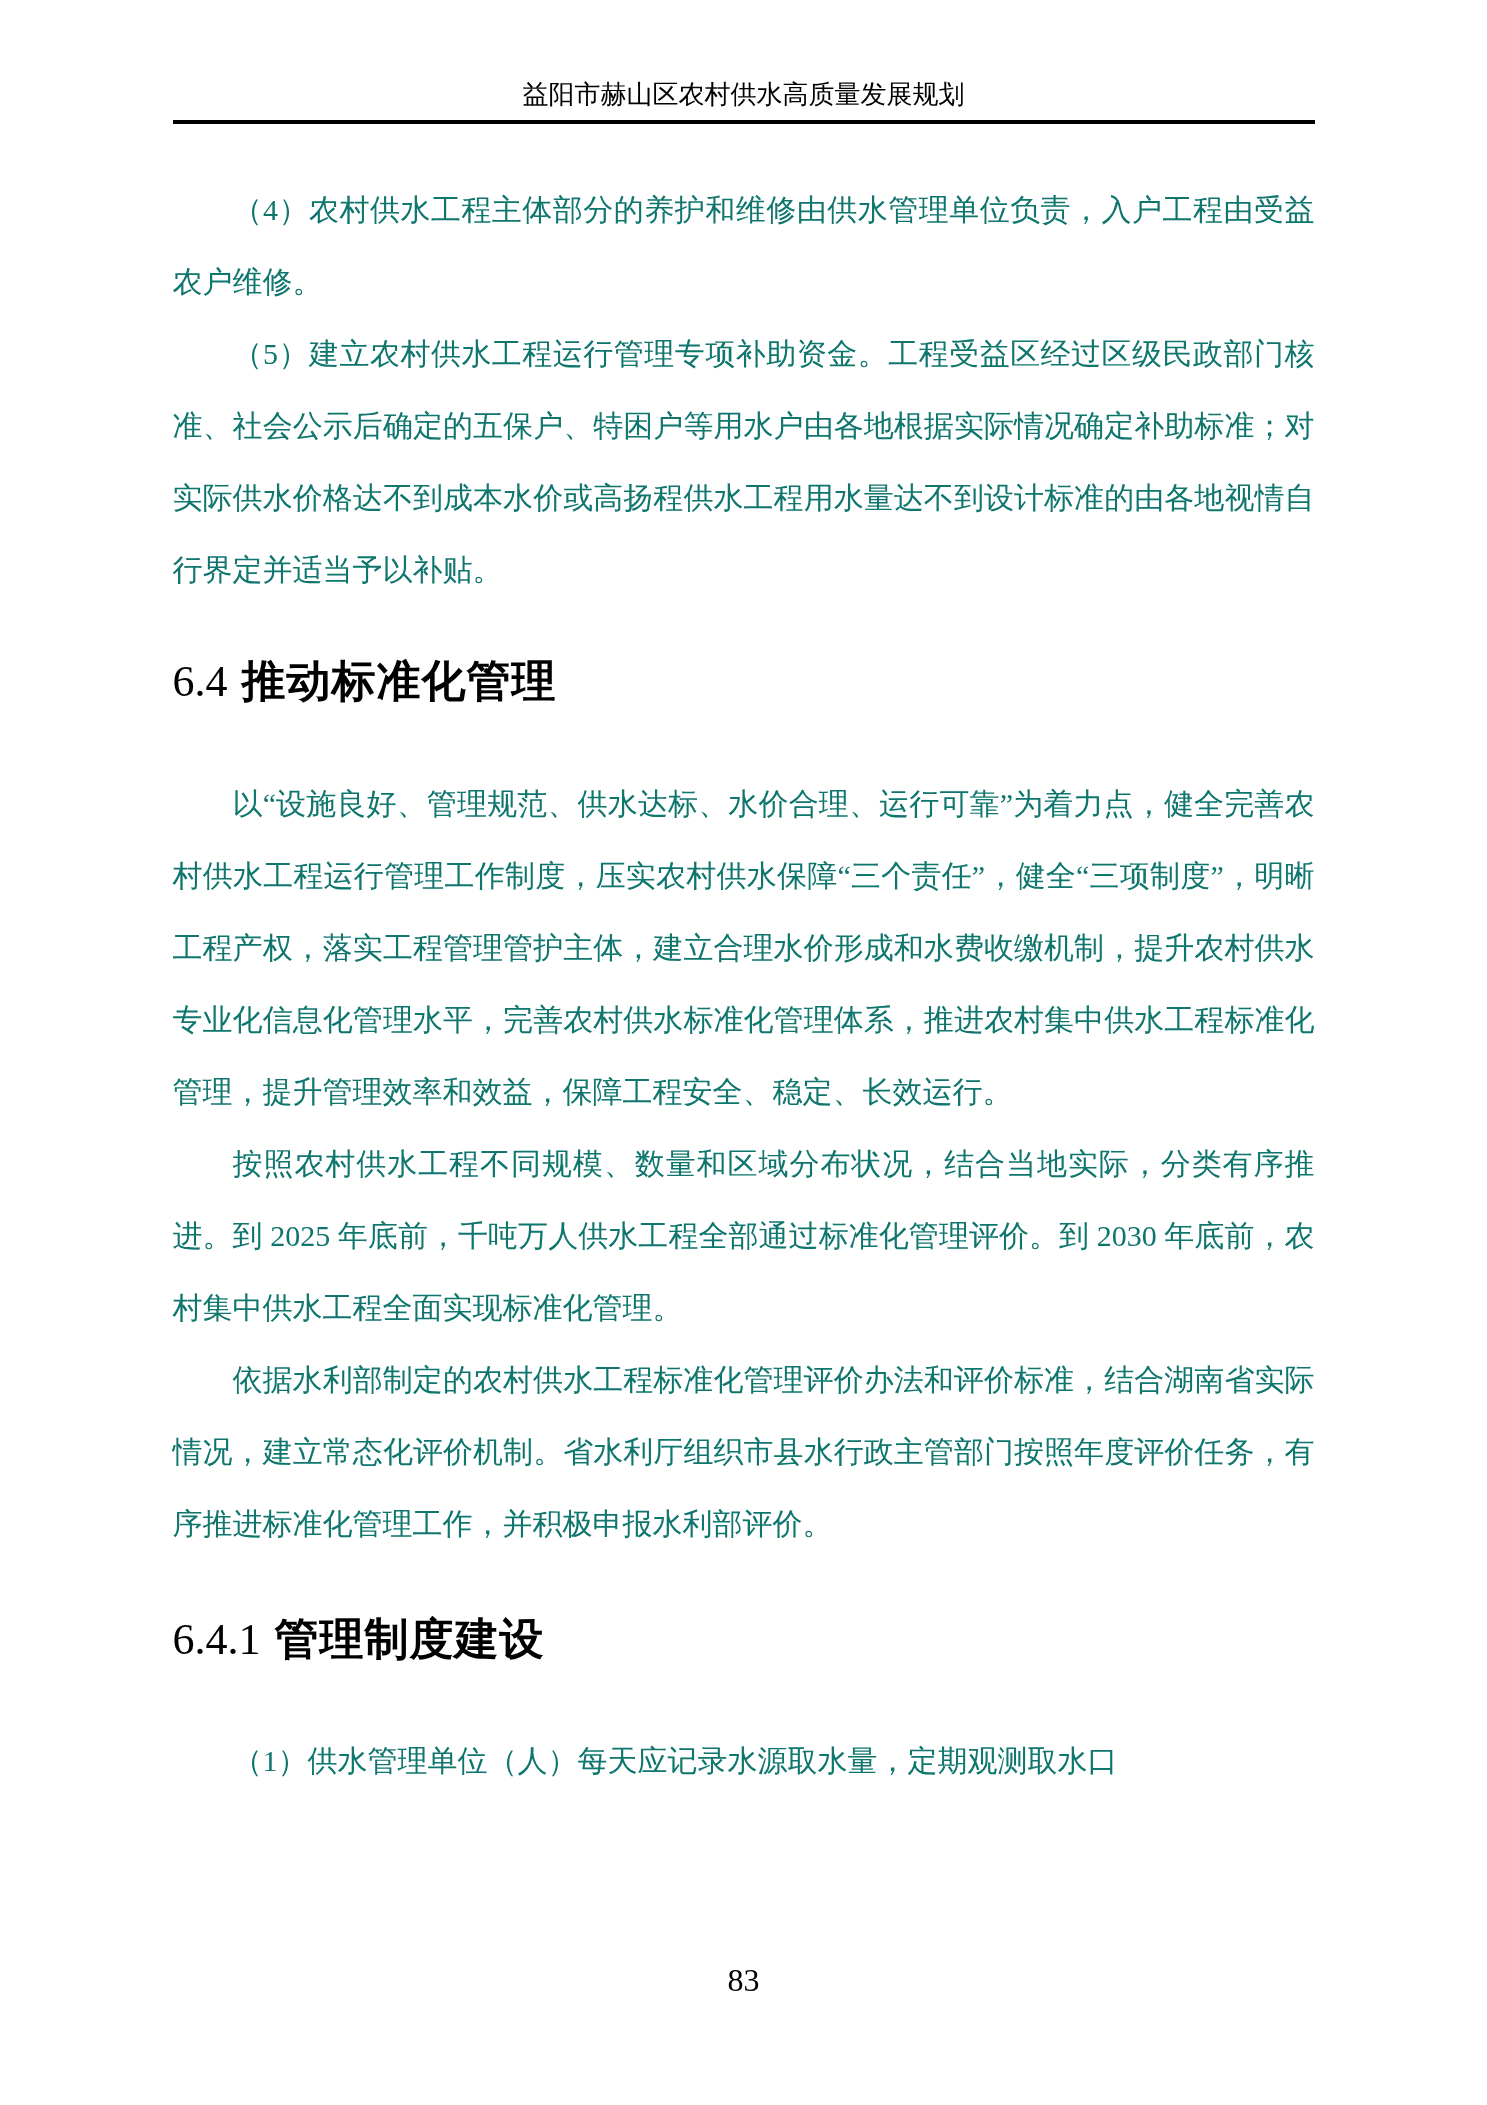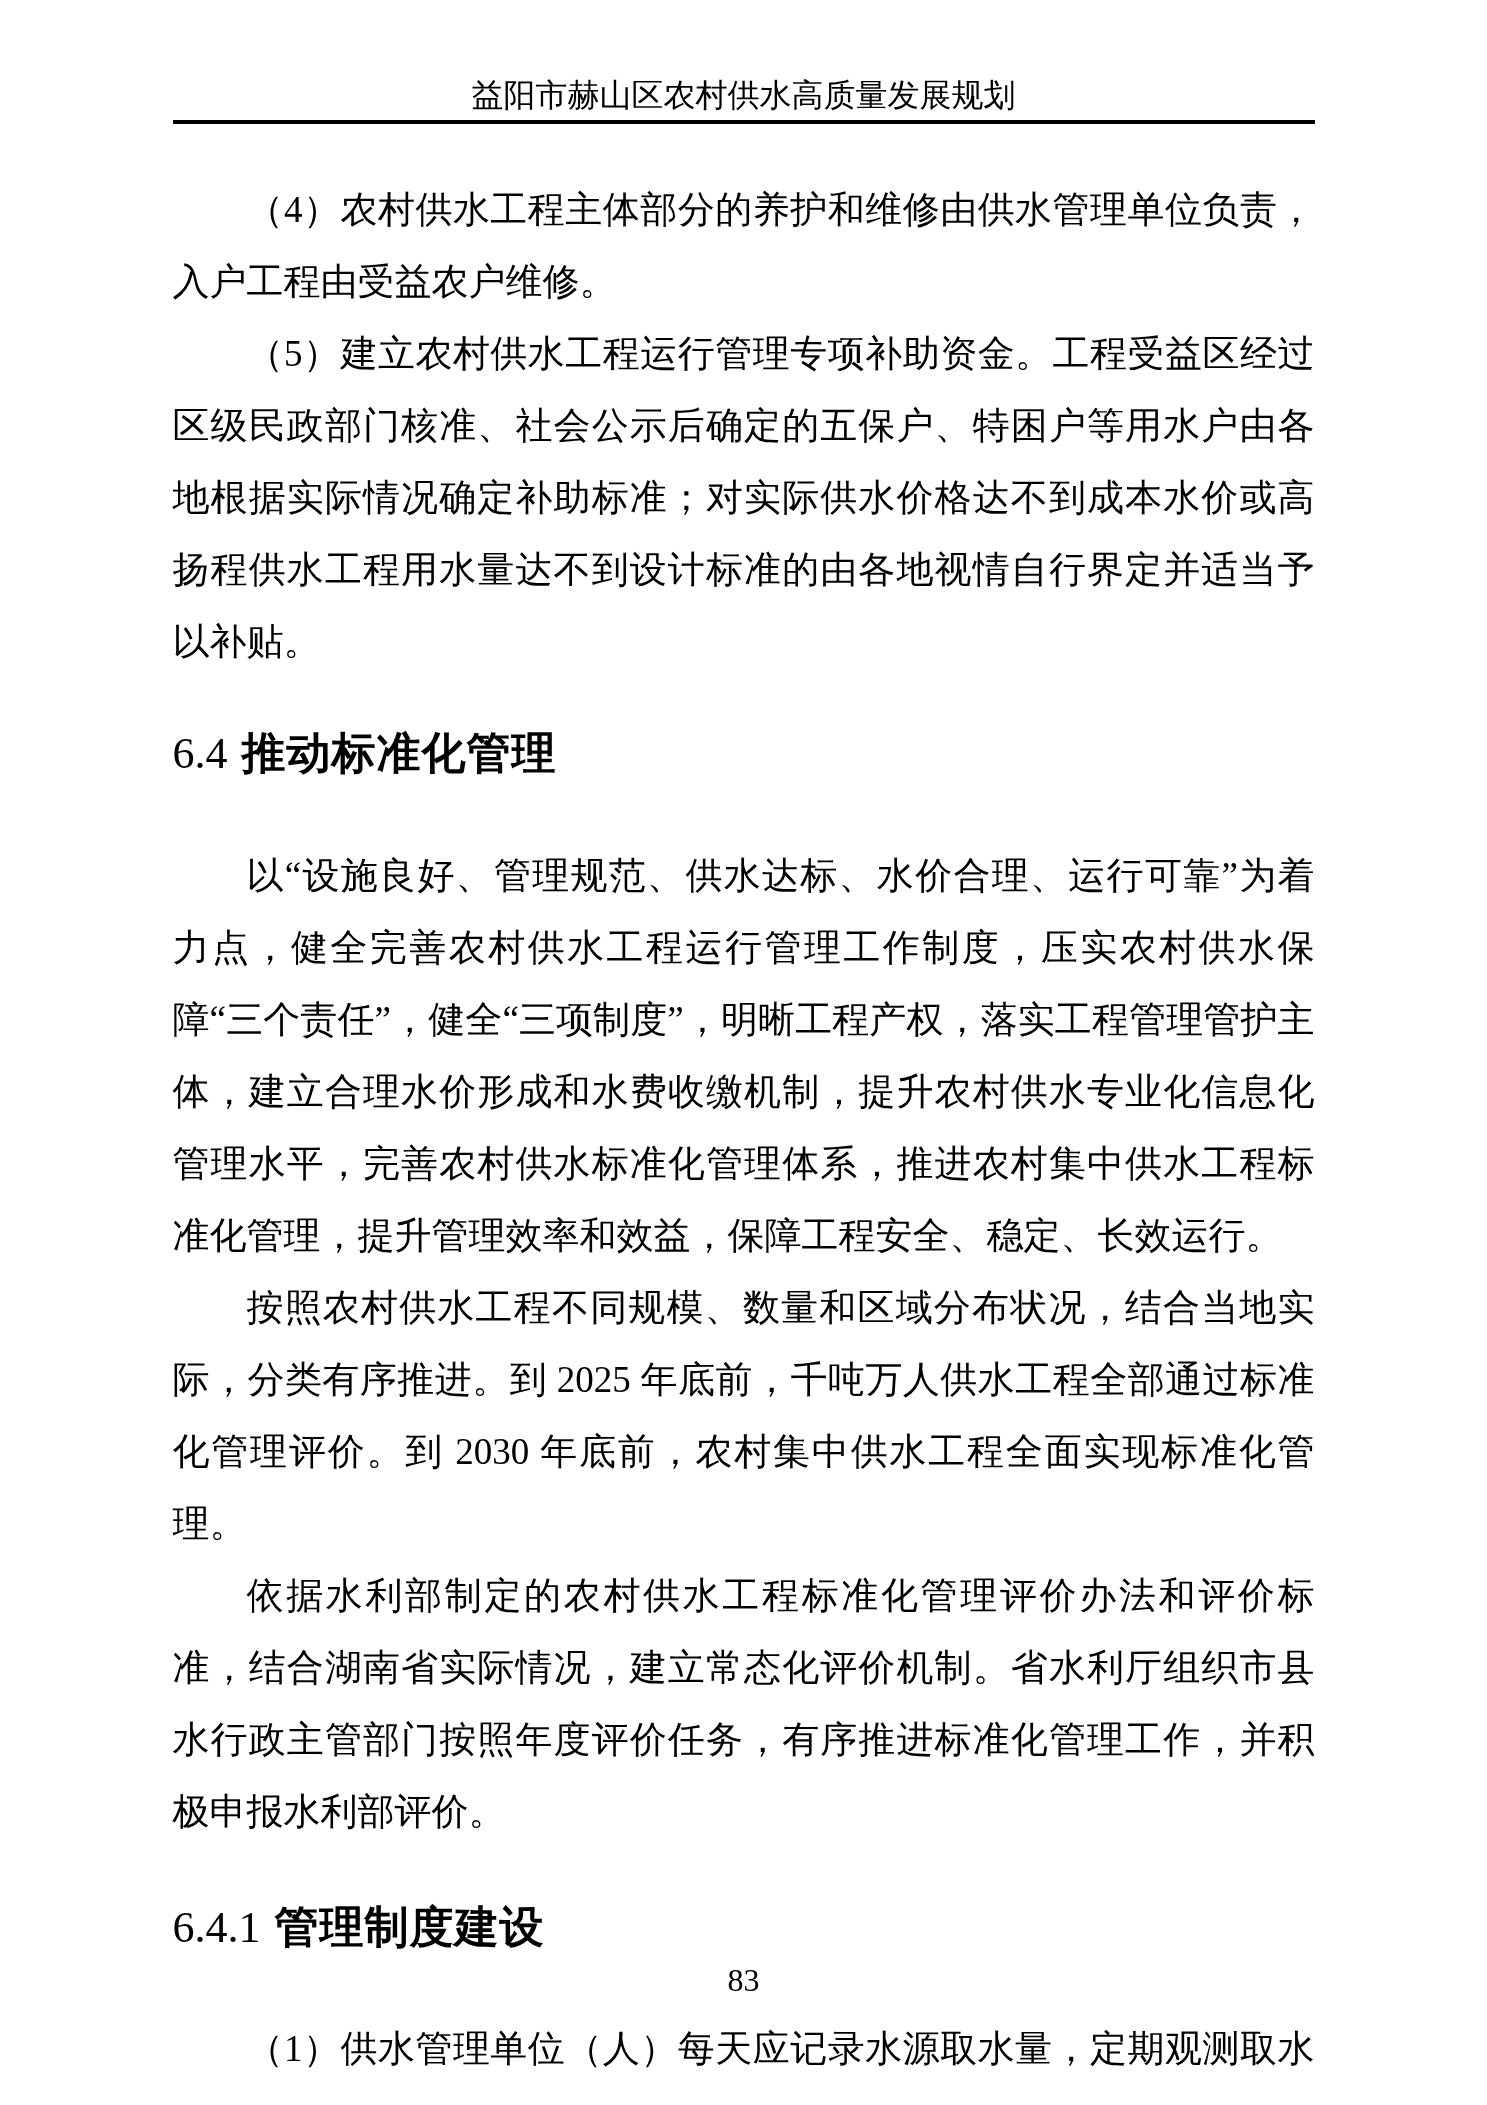--- a/index.html
+++ b/index.html
@@ -12,42 +12,42 @@
     position: relative;
     width: 1487px;
     height: 2105px;
     background: #ffffff;
     overflow: hidden;
   }
   
   .header { padding-top: 78px; }
   .header-title {
     text-align: center;
-    font-size: 32px;
+    font-size: 26px;
     line-height: 34px;
     color: #000000;
   }
   .header-rule {
     width: 1142px;
     margin: 8px auto 0 auto;
     border-top: 4px solid #000000;
     height: 0;
   }
   
   .content {
     width: 1142px;
     margin: 0 auto;
     padding-top: 50px;
   }
   .body-para {
-    font-size: 37px;
+    font-size: 30px;
     line-height: 72px;
     text-align: justify;
     text-indent: 2em;
-    color: #000000;
+    color: #0f766e;
   }
   .heading-1 {
     margin: 45px 0 56px 0;
     font-size: 44px;
     line-height: 60px;
     font-weight: bold;
     white-space: nowrap;
   }
   .heading-2 {
     margin: 53px 0 59px 0;

